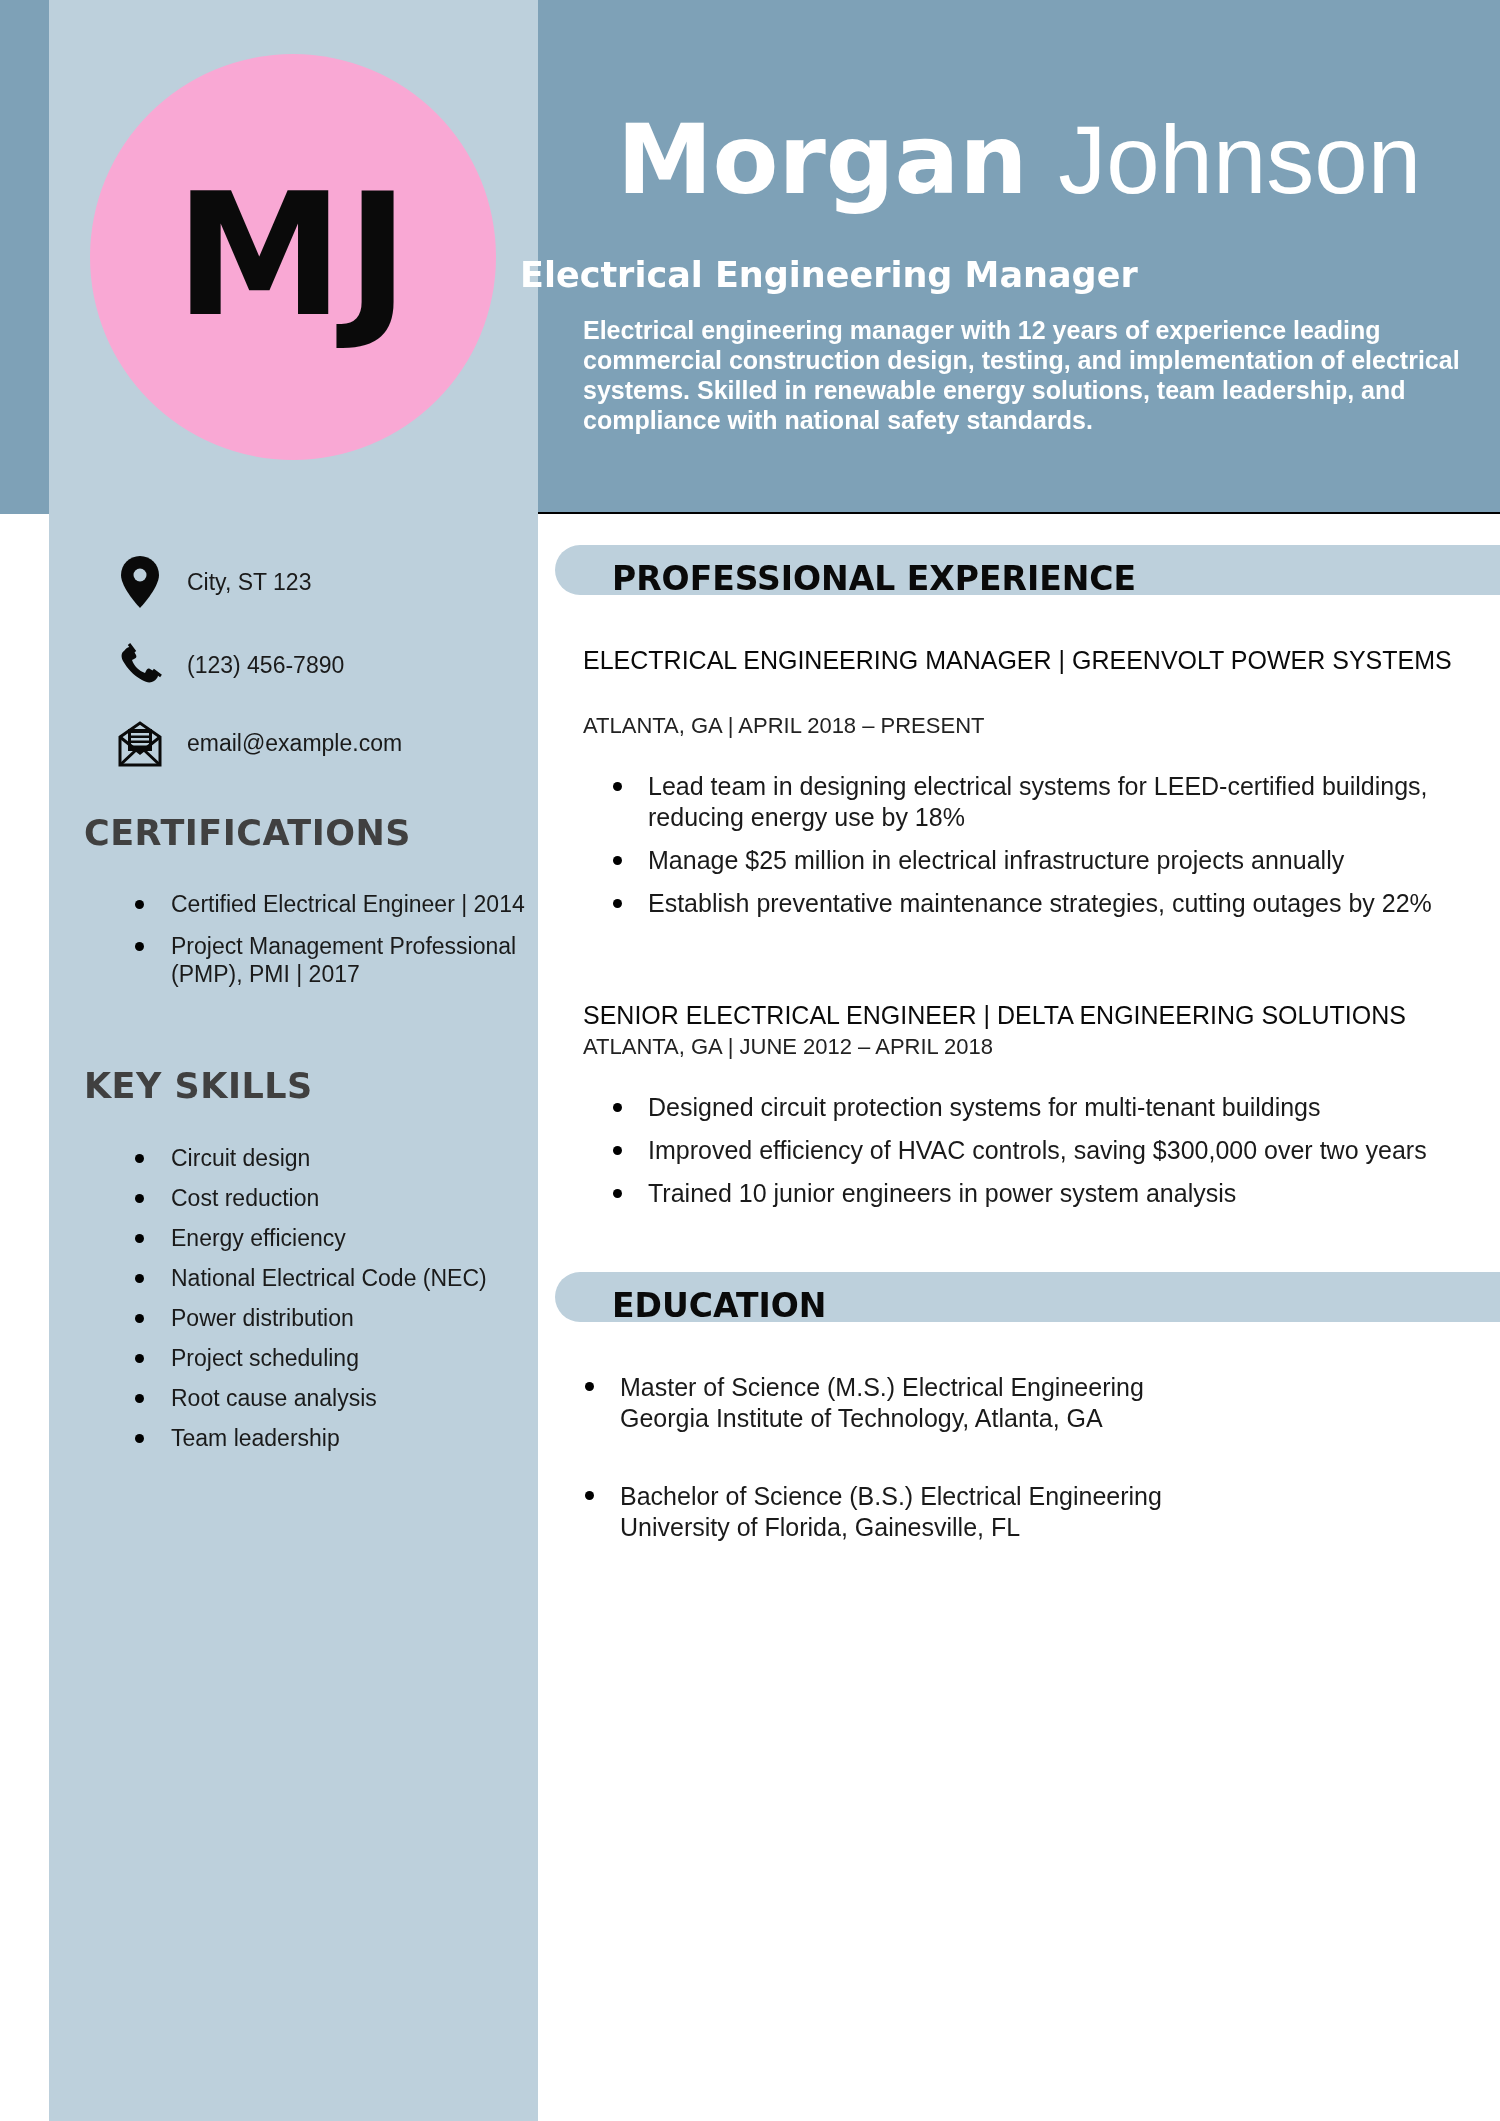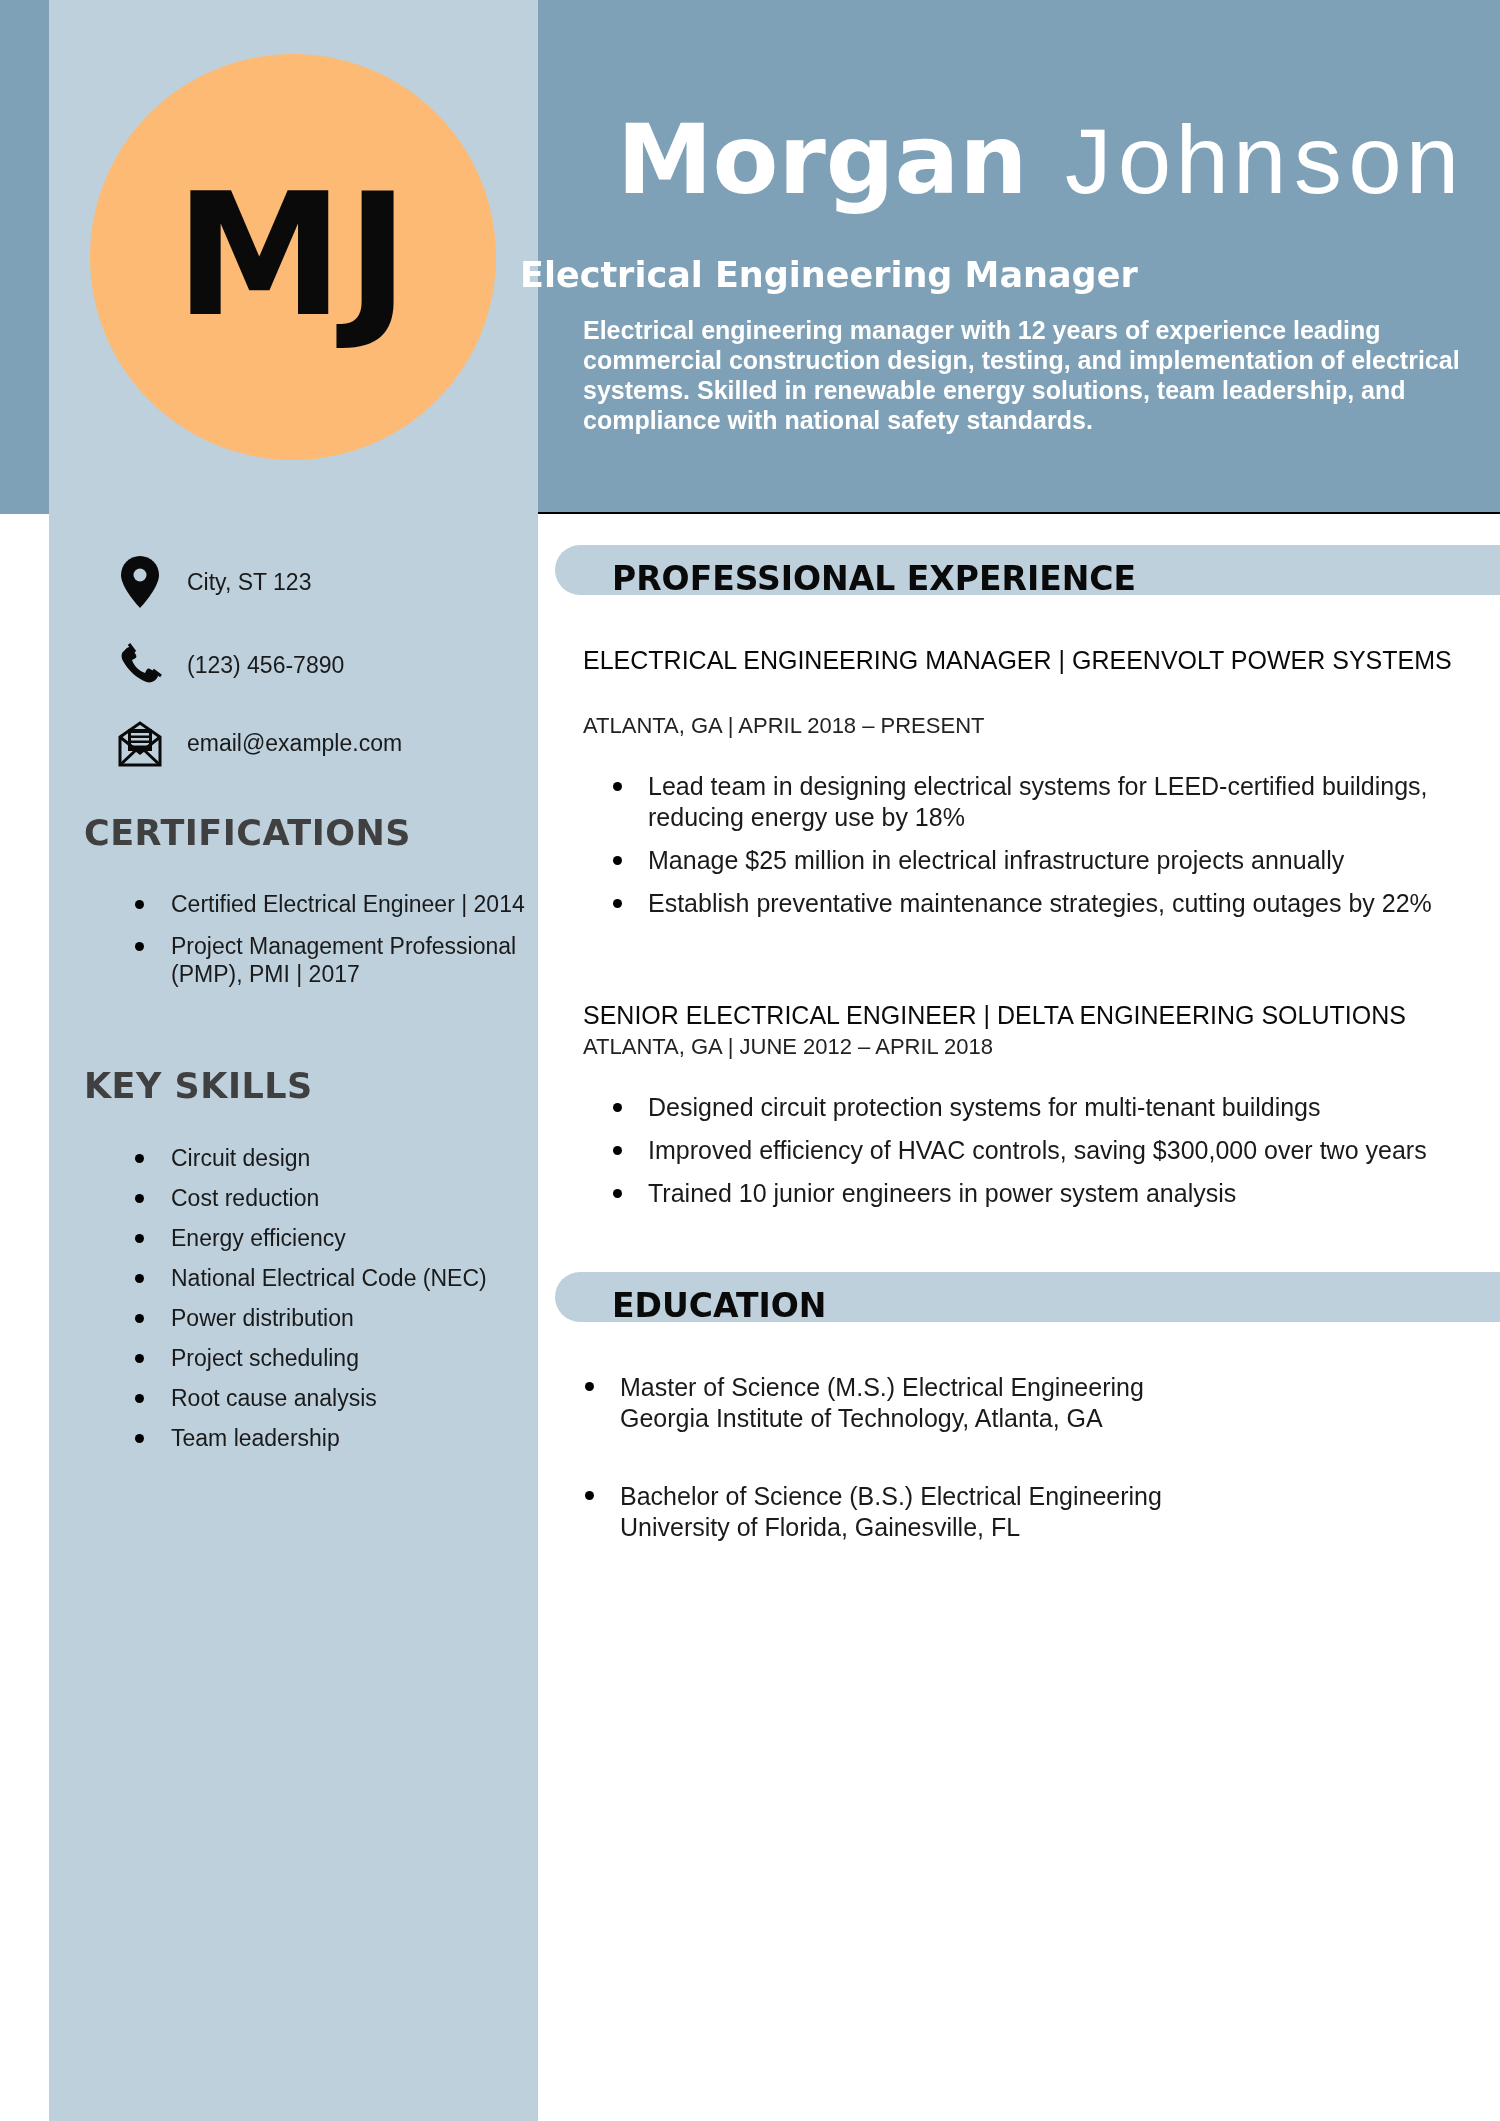--- a/index.html
+++ b/index.html
@@ -1,25 +1,25 @@
 <!DOCTYPE html>
 <html><head>
 <meta charset="utf-8">
 <style>
   html, body { margin:0; padding:0; }
   body { width:1500px; height:2121px; position:relative; background:#ffffff; overflow:hidden; font-family:"Liberation Sans", sans-serif; color:#111; }
   .strip { position:absolute; left:0; top:0; width:49px; height:514px; background:#7ea1b7; }
   .sidebar { position:absolute; left:49px; top:0; width:489px; height:2121px; background:#bdd0dc; }
   .header { position:absolute; left:538px; top:0; width:962px; height:514px; background:#7ea1b7; border-bottom:2px solid #000; box-sizing:border-box; }
-  .avatar { position:absolute; left:90px; top:54px; width:406px; height:406px; border-radius:50%; background:#fdba74; display:flex; align-items:center; justify-content:center; }
+  .avatar { position:absolute; left:90px; top:54px; width:406px; height:406px; border-radius:50%; background:#f9a8d4; display:flex; align-items:center; justify-content:center; }
   .avatar span { font-family:"DejaVu Sans", sans-serif; font-weight:bold; font-size:170px; color:#0a0a0a; letter-spacing:2px; margin-top:-4px; }
 
   .name { position:absolute; left:617px; top:112px; font-family:"DejaVu Sans", sans-serif; font-size:96px; color:#fff; white-space:nowrap; line-height:1; }
   .name .first { font-weight:bold; }
-  .name .last { font-weight:normal; font-family:Liberation Mono, monospace; }
+  .name .last { font-weight:normal; font-family:Liberation Sans, sans-serif; }
   .job-title { position:absolute; left:520px; width:1116px; top:255px; text-align:left; font-family:"DejaVu Sans", sans-serif; font-weight:bold; font-size:35px; color:#fff; }
   .summary { position:absolute; left:583px; top:315px; width:880px; font-weight:bold; font-size:25px; line-height:30px; color:#fff; }
 
   .contact { position:absolute; left:115px; display:flex; align-items:center; }
   .contact .ico { width:50px; height:54px; display:flex; align-items:center; justify-content:center; }
   .contact .txt { position:absolute; left:72px; font-size:23px; color:#1a1a1a; white-space:nowrap; }
 
   .side-h { position:absolute; left:84px; font-family:"DejaVu Sans", sans-serif; font-weight:bold; font-size:35px; color:#404040; letter-spacing:0.5px; }
   .side-list { position:absolute; left:131px; margin:0; padding:0; list-style:none; width:400px; }
   .side-list li { position:relative; padding-left:40px; font-size:23px; line-height:28px; color:#1a1a1a; }

